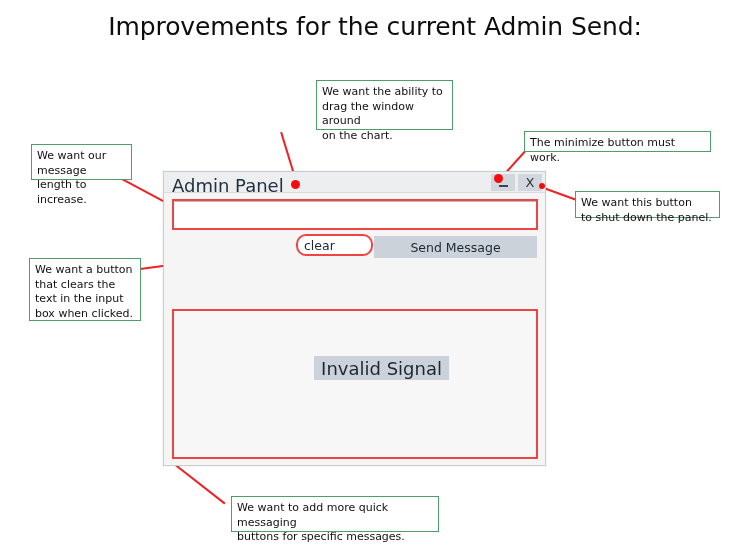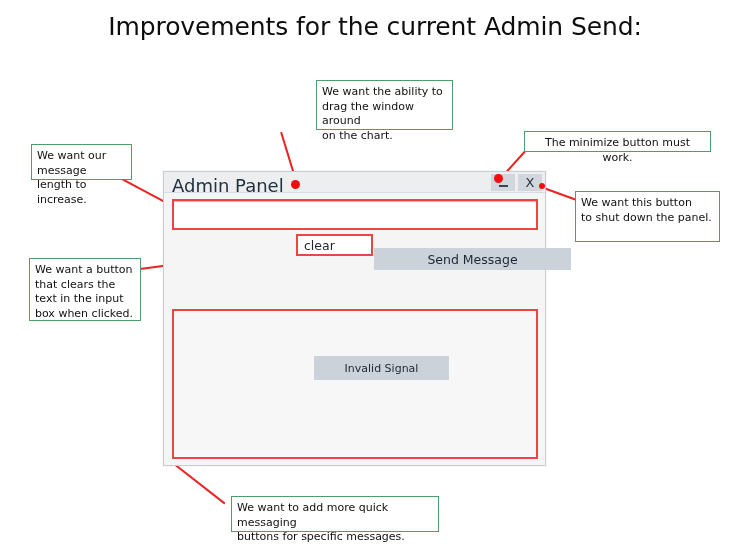--- a/index.html
+++ b/index.html
@@ -108,29 +108,28 @@
     background: #ffffff;
     border: 1px solid #b9bfc6;
     box-sizing: border-box;
   }
 
   
   .send-btn {
     position: absolute;
     left: 210px;
     top: 64px;
-    width: 197px;
+    width: 163px;
     height: 22px;
     background: #ccd2da;
     border: none;
     font-size: 12.5px;
     color: #1c2733;
     font-family: "DejaVu Sans", sans-serif;
     cursor: pointer;
-    margin-top: 12px;
   }
 
   
   .quick-area {
     position: absolute;
     left: 9px;
     top: 138px;
     width: 364px;
     height: 148px;
     background: #f7f7f7;
@@ -138,21 +137,21 @@
     box-sizing: border-box;
   }
   .invalid-btn {
     position: absolute;
     left: 140px;
     top: 45px;
     width: 135px;
     height: 24px;
     background: #ccd2da;
     border: none;
-    font-size: 11px;
+    font-size: 18px;
     color: #1c2733;
     font-family: "DejaVu Sans", sans-serif;
     cursor: pointer;
   }
 
   
   .callout {
     position: absolute;
     background: #ffffff;
     border: 1px solid #4e9d6a;
@@ -247,36 +246,36 @@
     <button class="send-btn">Send Message</button>
 
     <div class="quick-area">
       <button class="invalid-btn">Invalid Signal</button>
     </div>
   </div>
 
   <div class="hl" style="left:172px; top:199px; width:366px; height:31px;"></div>
   <div class="hl" style="left:172px; top:309px; width:366px; height:150px;"></div>
 
-  <div class="hl-label" style="left:296px; top:234px; width:77px; height:22px;">clear</div>
+  <div class="hl-label" style="left:296px; top:234px; width:77px; height:22px;border-radius:10px;">clear</div>
 
   <div class="dot" style="left:291px; top:180px;"></div>
   <div class="dot" style="left:494px; top:174px;"></div>
   <div class="dot-sm" style="left:539px; top:183px;"></div>
 
   <div class="callout" style="left:316px; top:80px; width:137px; height:50px;">We want the ability to
 drag the window around
 on the chart.</div>
 
   <div class="callout" style="left:31px; top:144px; width:101px; height:36px;">We want our message
 length to increase.</div>
 
-  <div class="callout" style="left:524px; top:131px; width:187px; height:21px;text-align:center;">The minimize button must work.</div>
-
-  <div class="callout" style="left:575px; top:191px; width:145px; height:51px;">We want this button
+  <div class="callout" style="left:524px; top:131px; width:187px; height:21px;">The minimize button must work.</div>
+
+  <div class="callout" style="left:575px; top:191px; width:145px; height:27px;">We want this button
 to shut down the panel.</div>
 
   <div class="callout" style="left:231px; top:496px; width:208px; height:36px;">We want to add more quick messaging
 buttons for specific messages.</div>
 
   <div class="callout" style="left:29px; top:258px; width:112px; height:63px;">We want a button
 that clears the
 text in the input
 box when clicked.</div>
 

